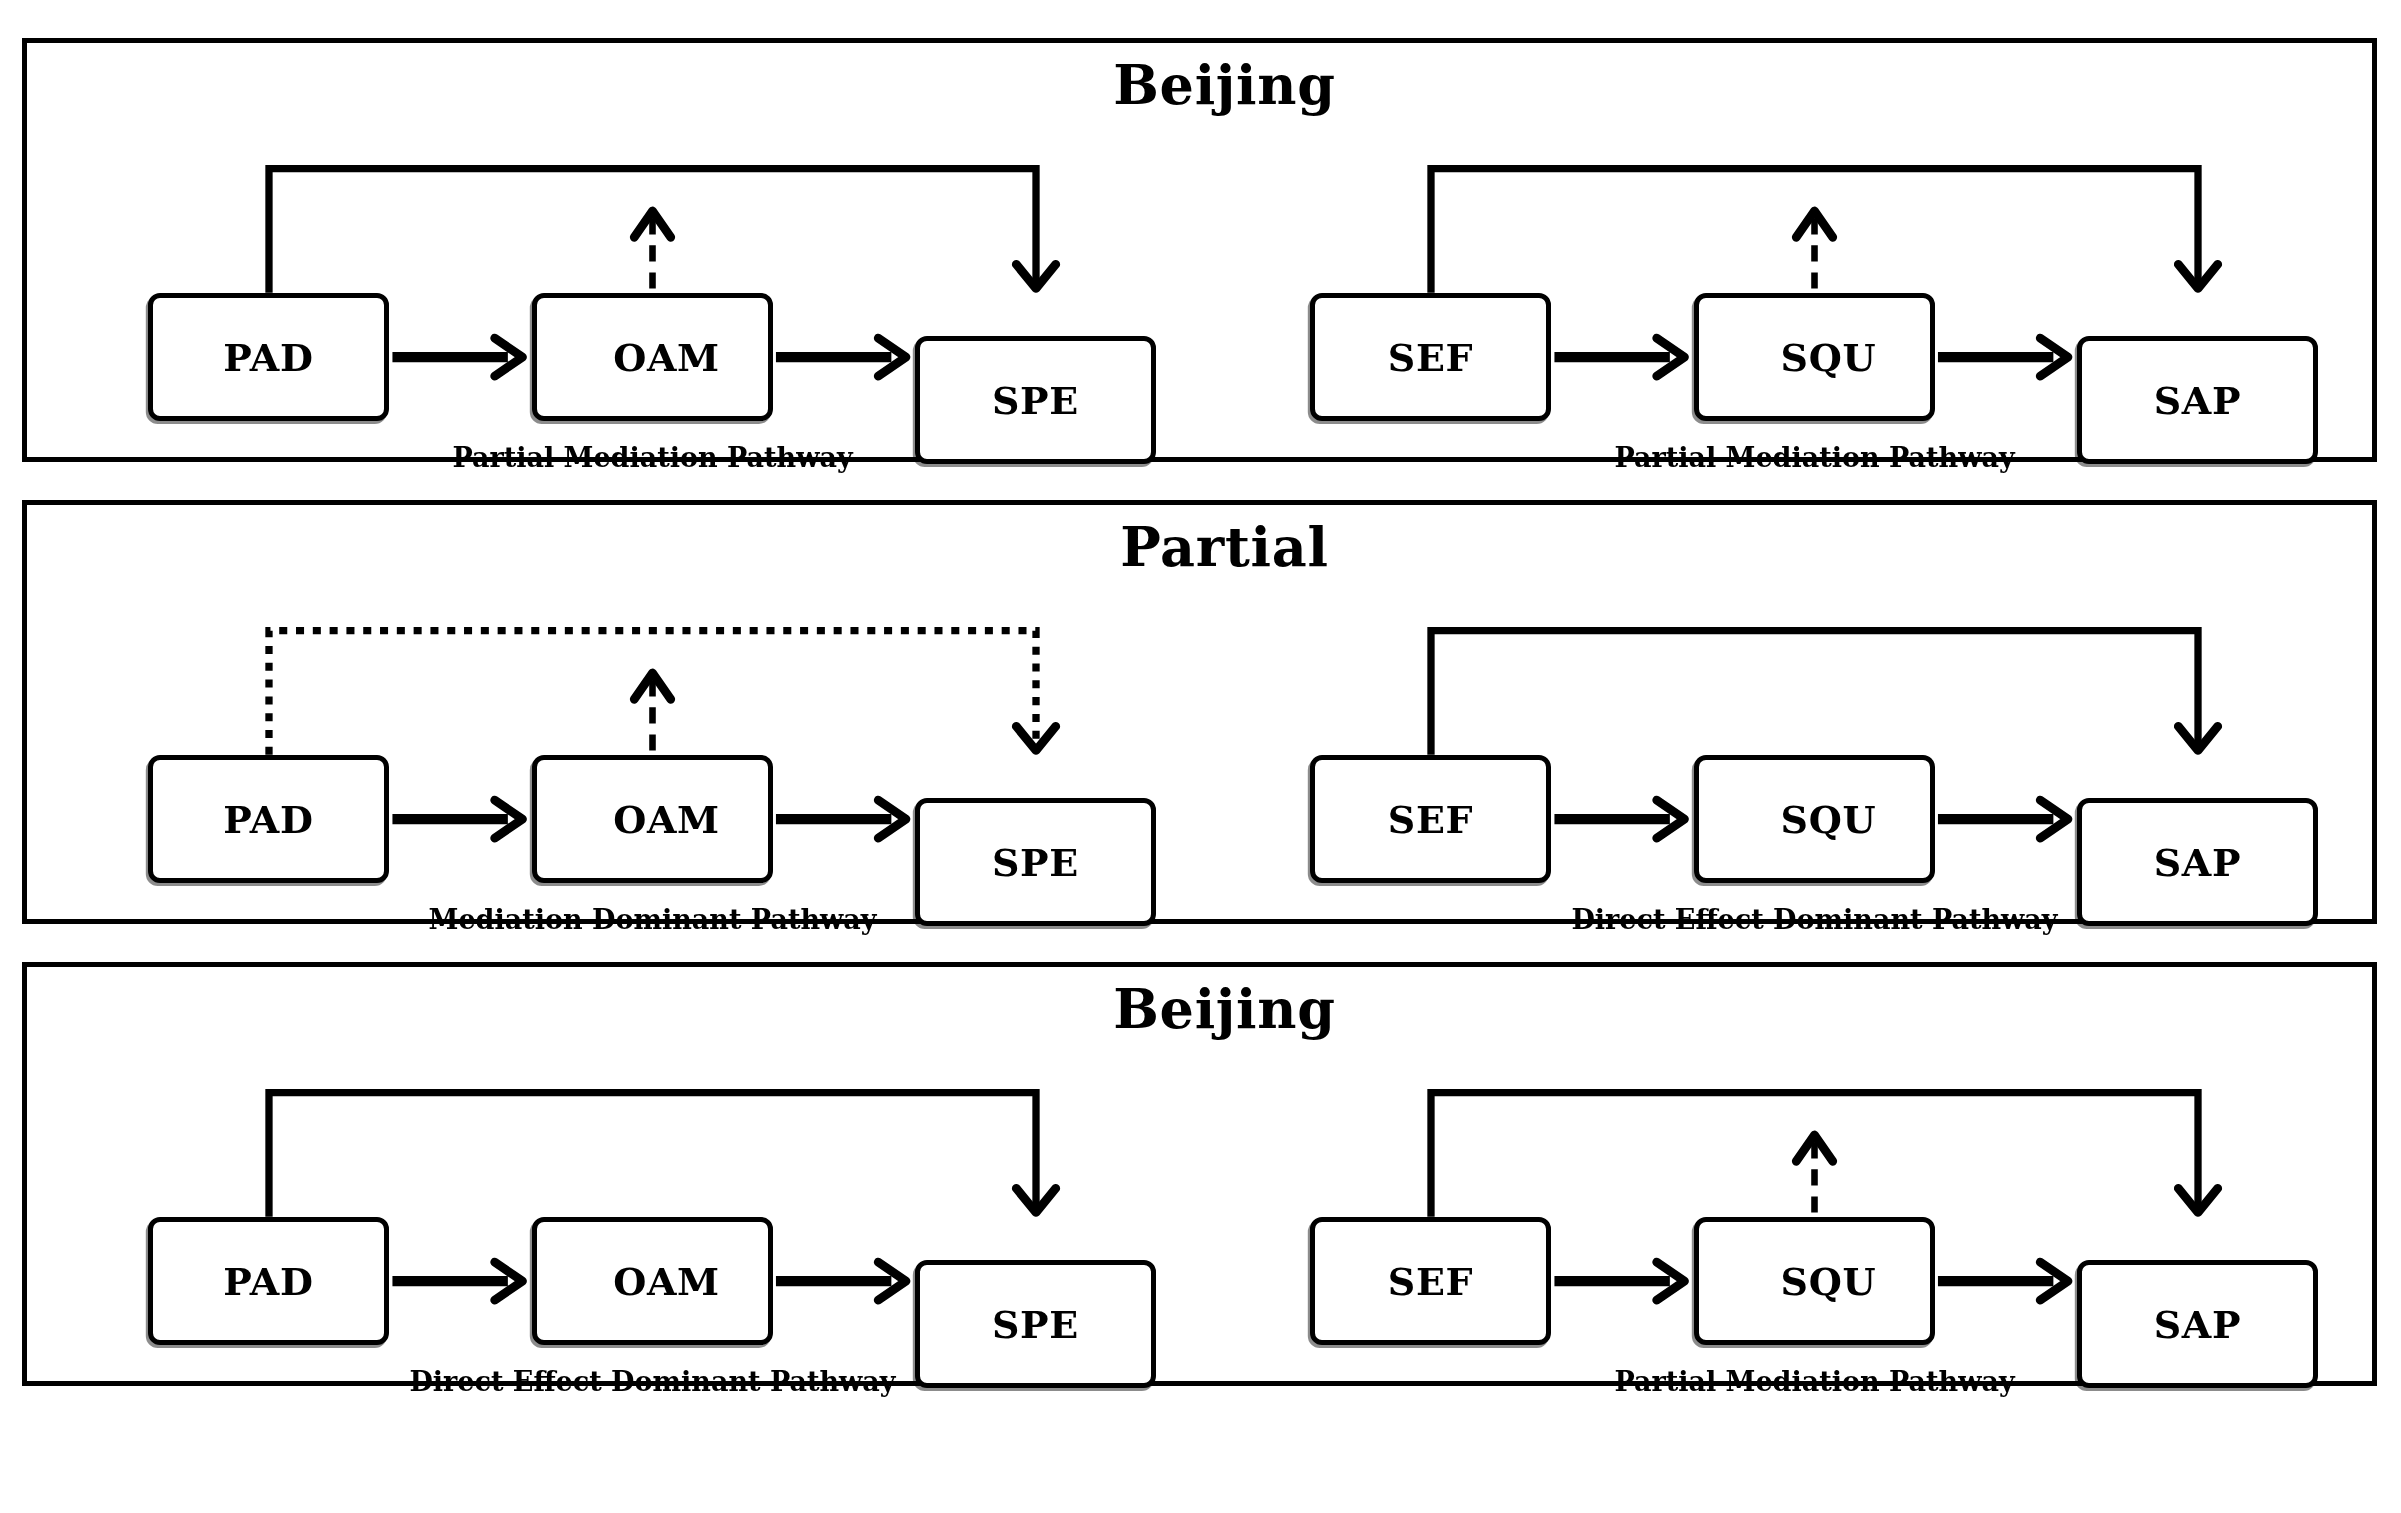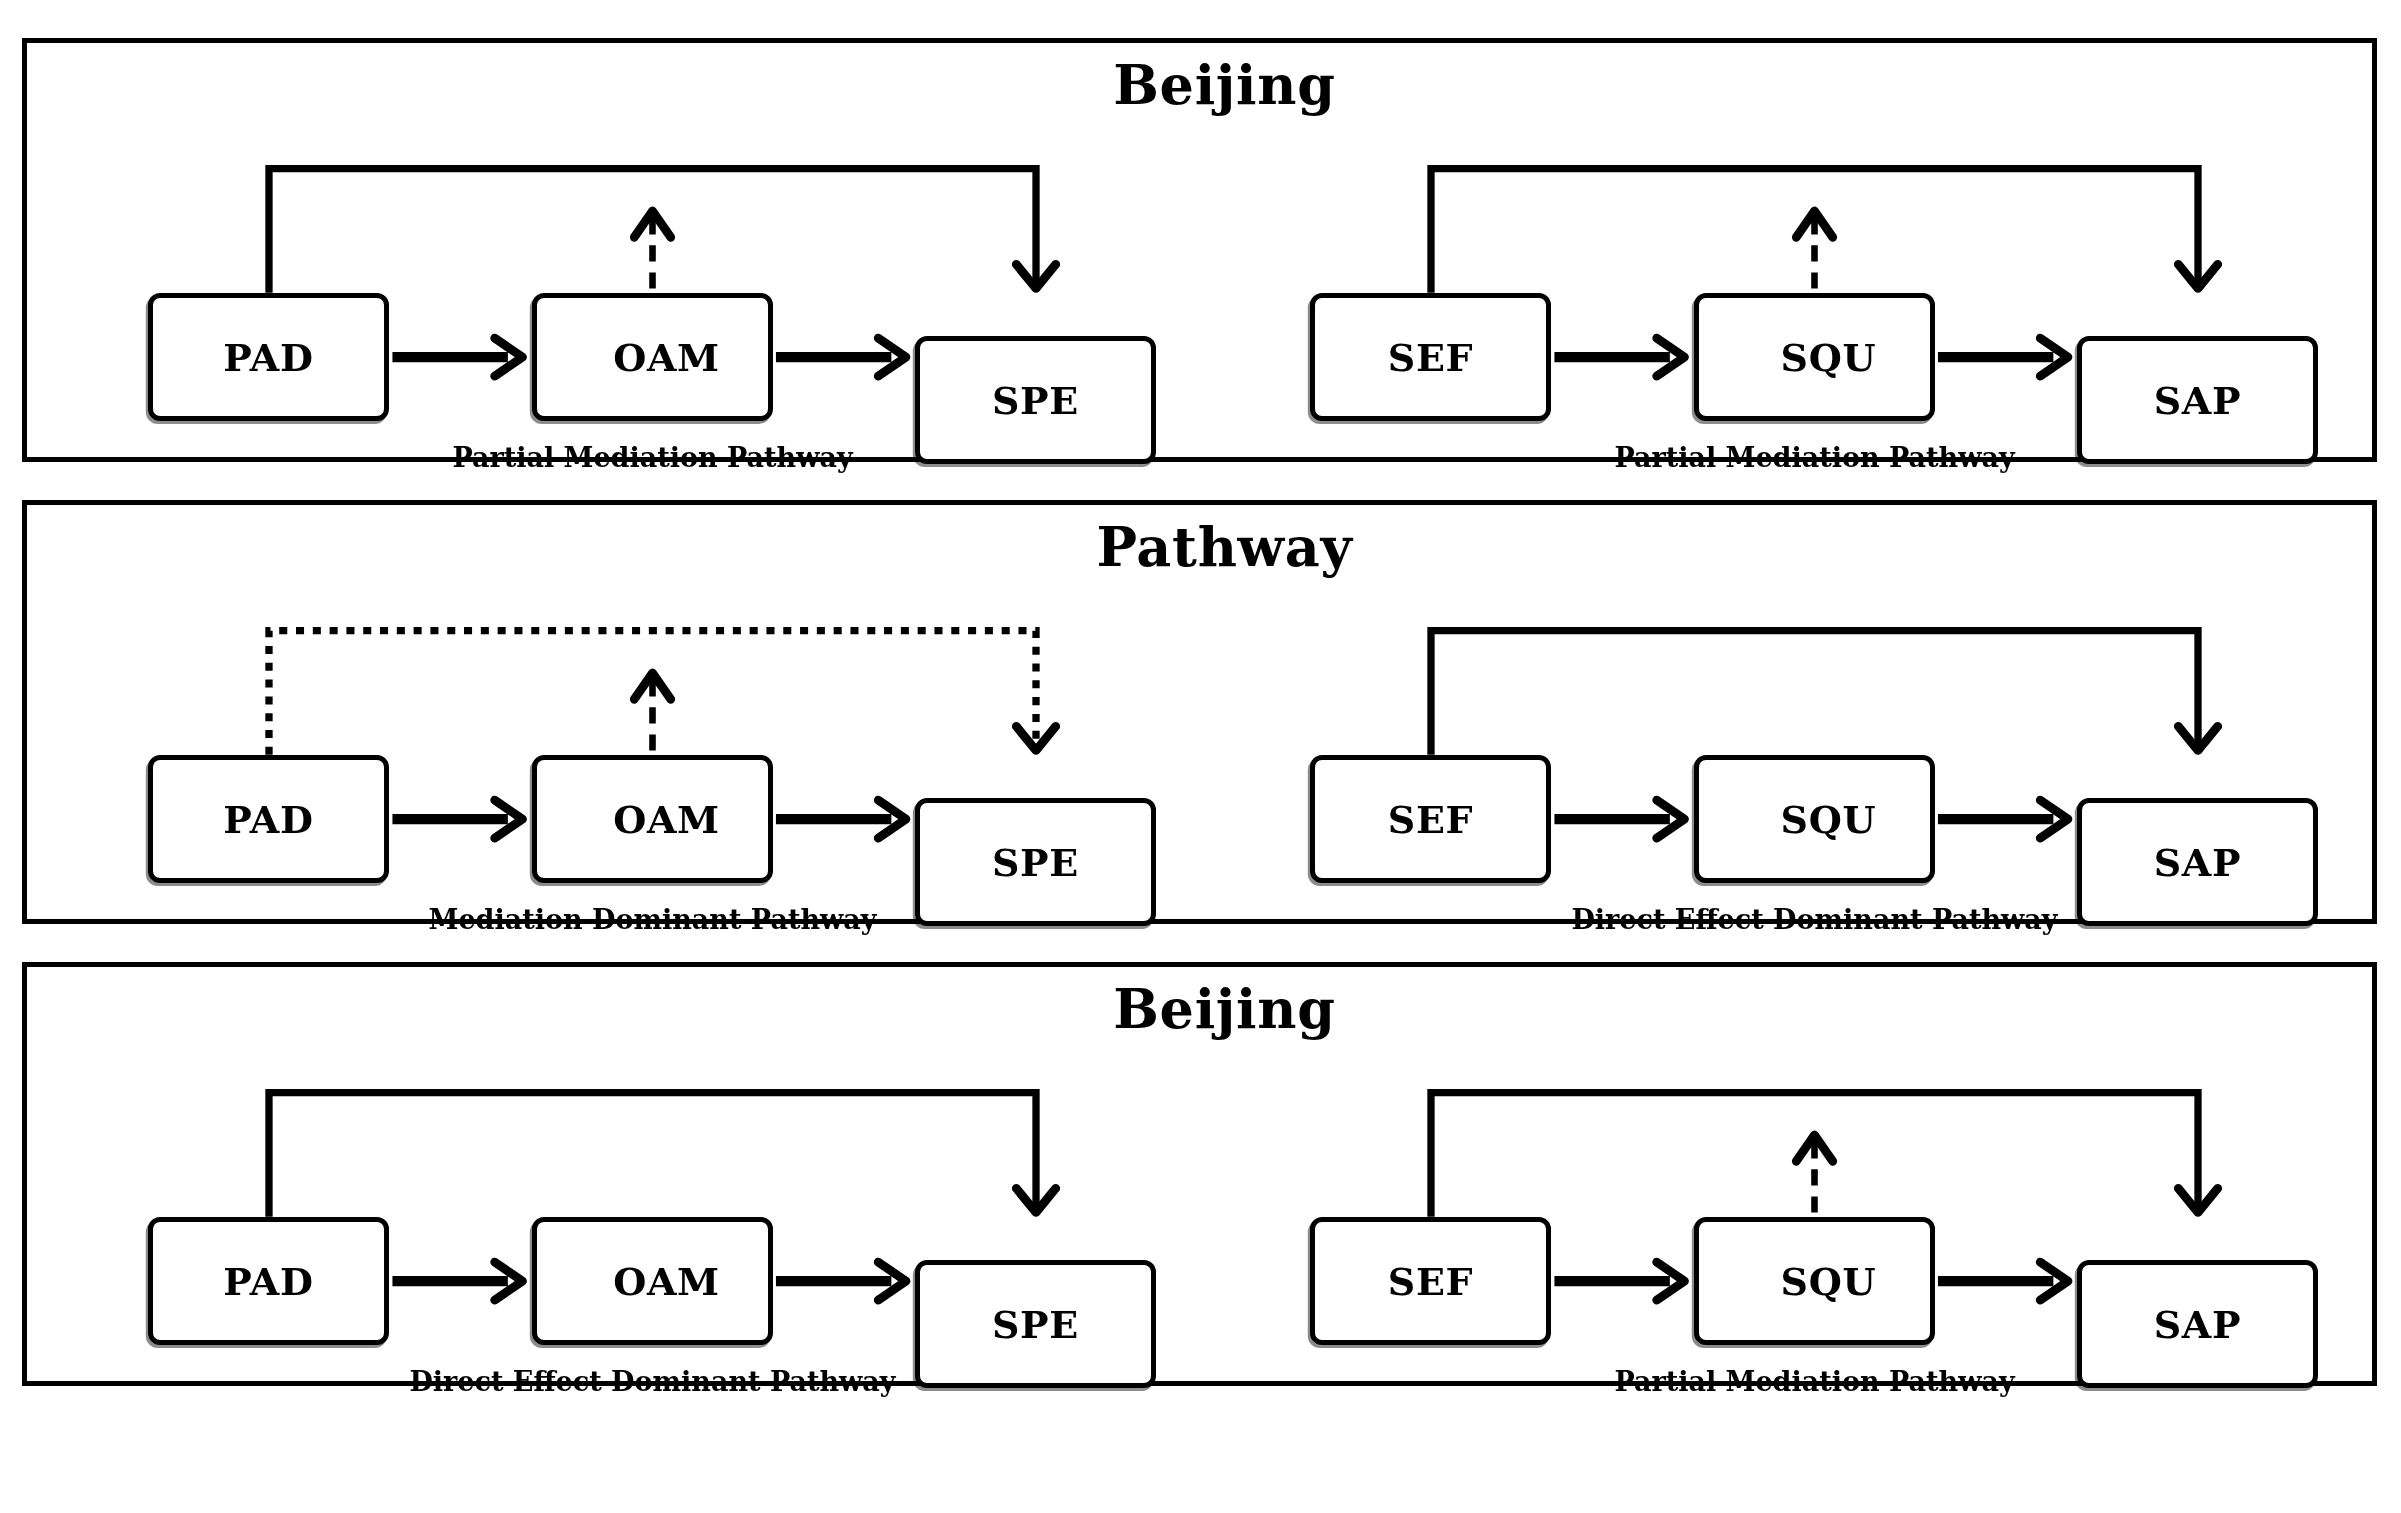--- a/index.html
+++ b/index.html
@@ -103,21 +103,21 @@
         </g>
       </svg>
       <div class="node n0">SEF</div>
       <div class="node n1">SQU</div>
       <div class="node n2">SAP</div>
       <div class="pathway-label">Partial Mediation Pathway</div>
     </div>
   </div>
 
   <div class="panel" style="top:500px">
-    <div class="panel-title">Pathway</div>
+    <div class="panel-title">Partial</div>
 
     <div class="diagram pos-left top-dotted">
       <svg class="arrows" viewBox="0 0 1500 564">
         <g>
           <path class="toppath-line" d="M225,342 L225,172 L1275,172 L1275,328"></path>
           <polyline class="head" points="1248,303 1275,336 1302,303"></polyline>
         </g>
         <g class="mediator">
           <line class="mediator-line" x1="750" y1="336" x2="750" y2="238"></line>
           <polyline class="head" points="725,266 750,230 775,266"></polyline>

